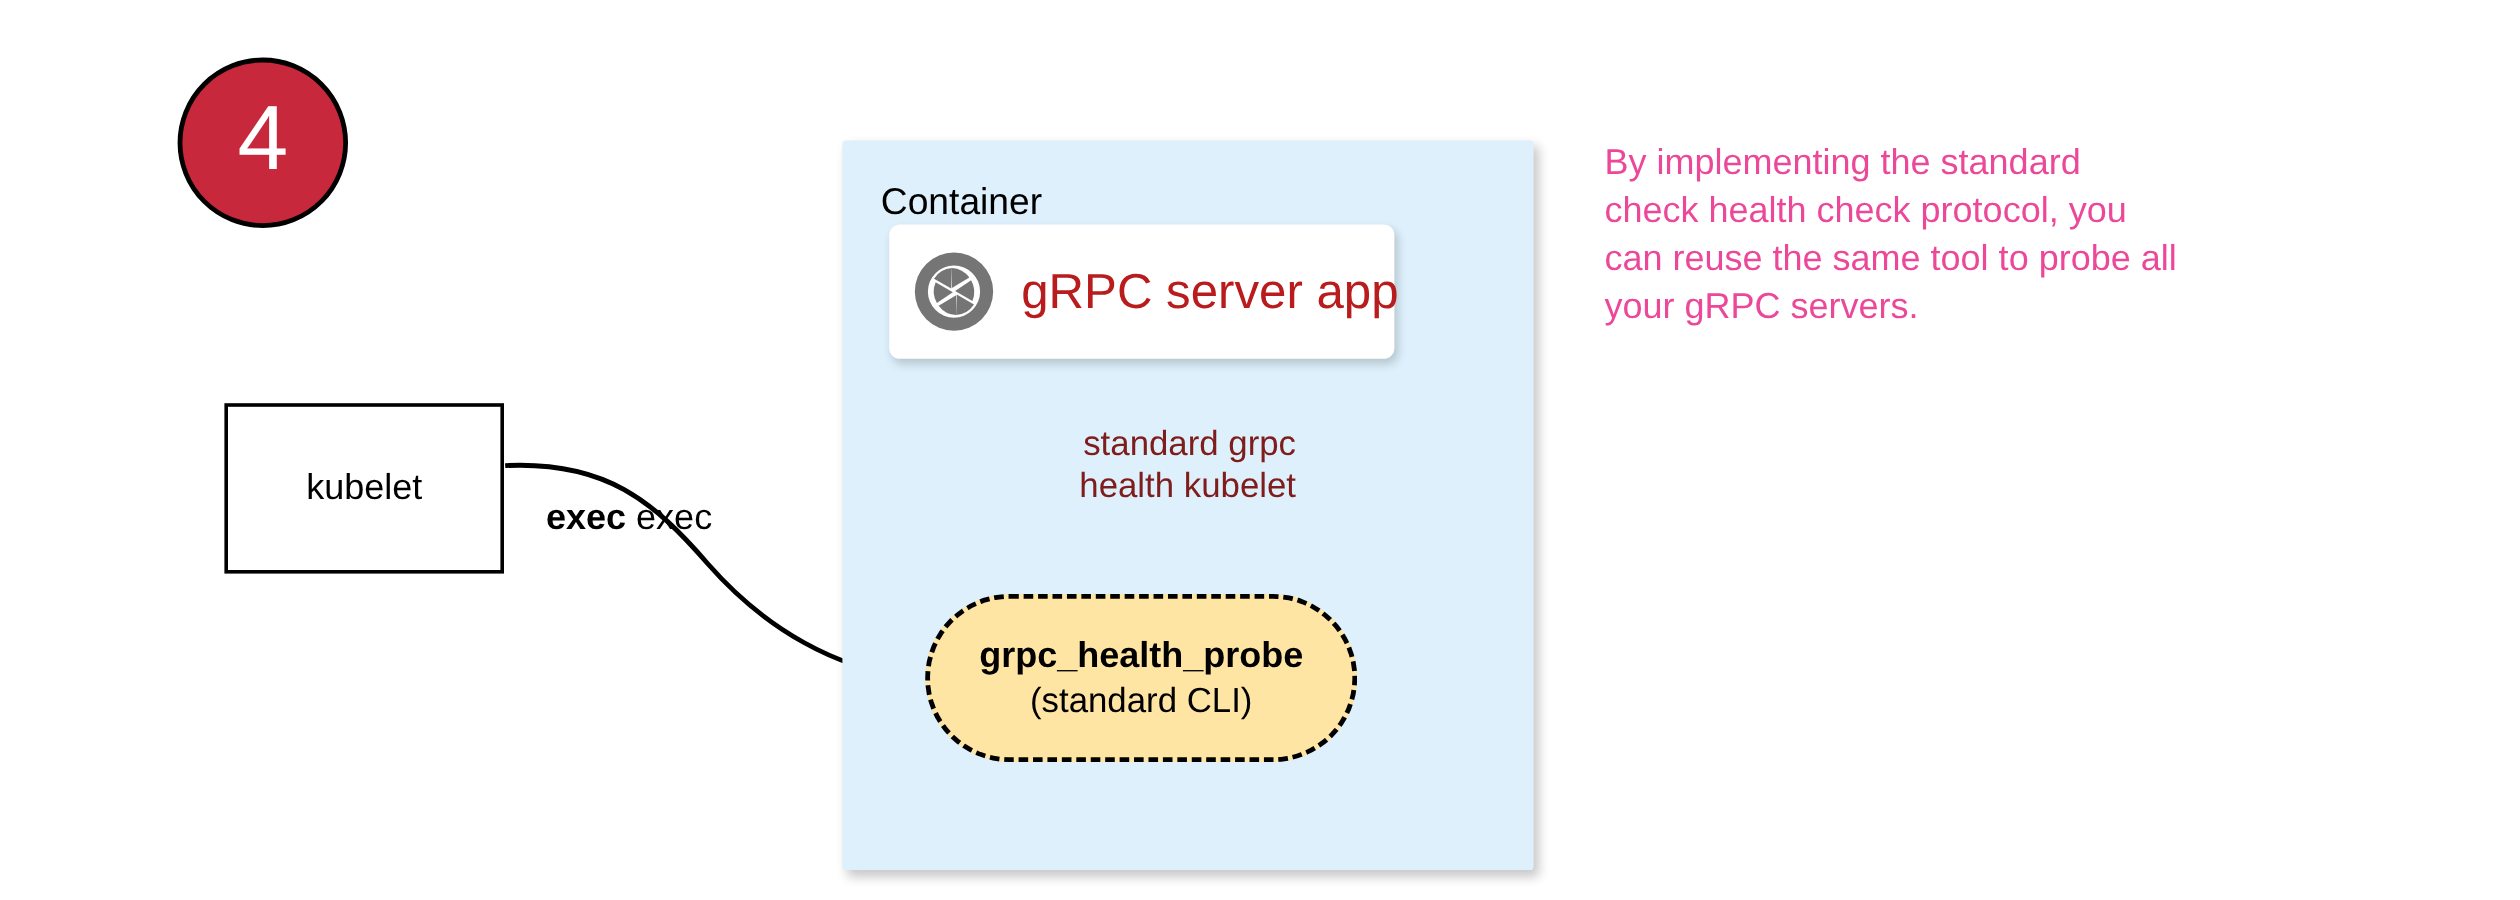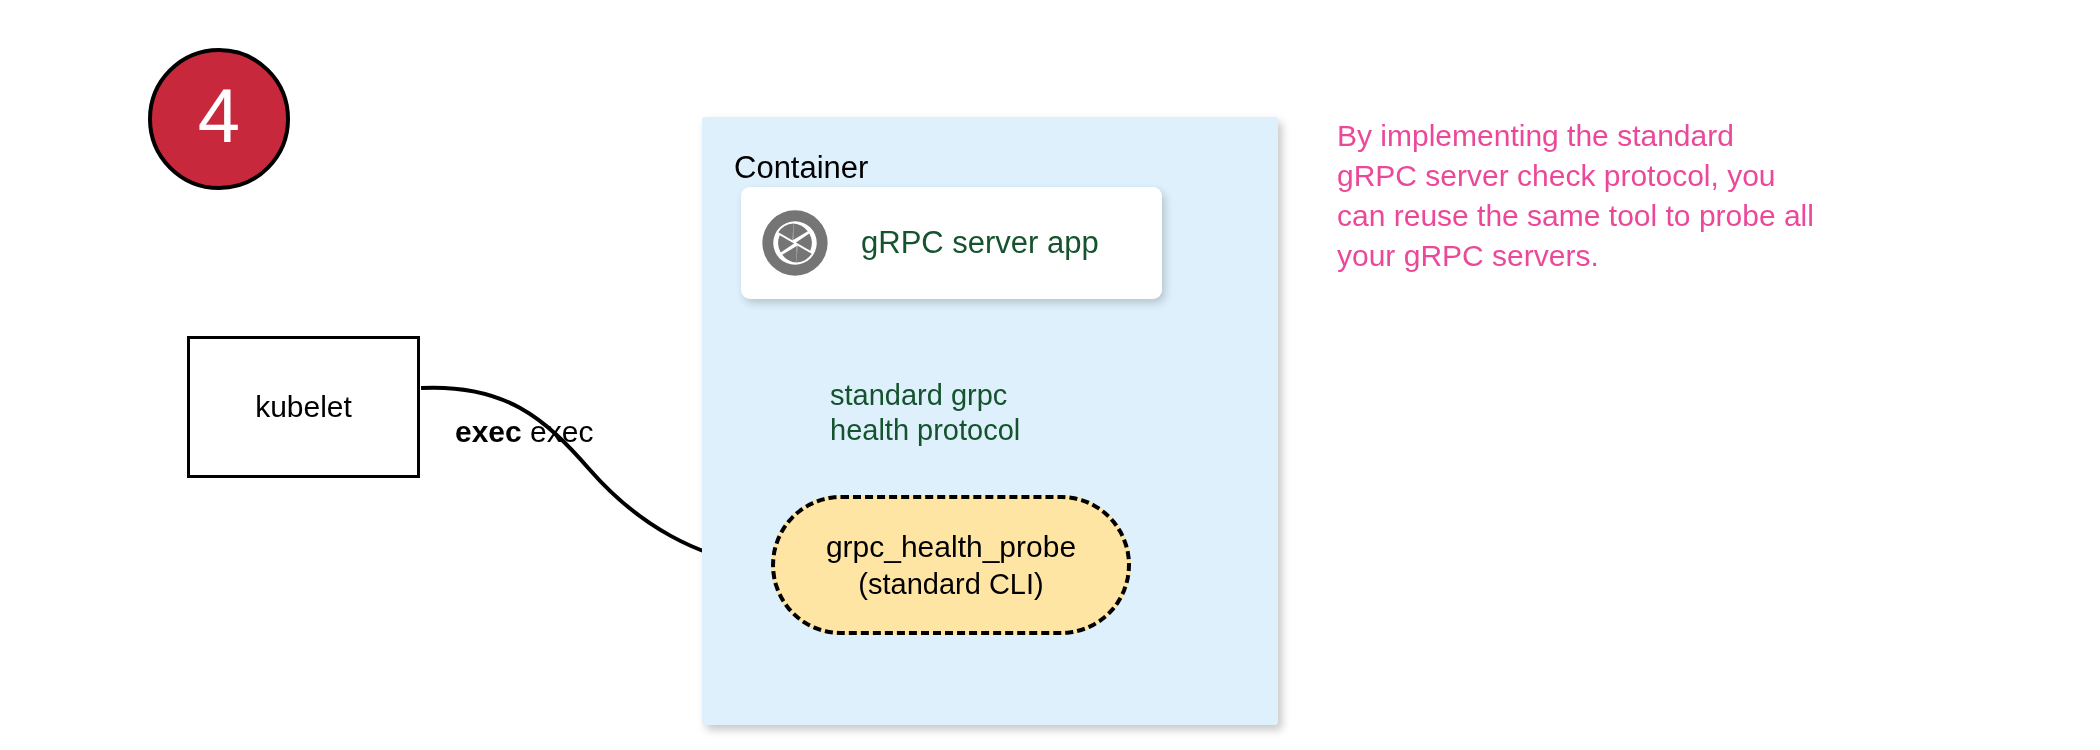--- a/index.html
+++ b/index.html
@@ -99,23 +99,23 @@
     padding-left: 20px;
     box-sizing: border-box;
   }
   .grpc-icon {
     width: 68px;
     height: 68px;
     flex: 0 0 68px;
     display: block;
   }
   .server-card-label {
-    font-size: 31px;
-    margin-left: 32px;
-    color: #14532d;
+    font-size: 41px;
+    margin-left: 22px;
+    color: #b91c1c;
     white-space: nowrap;
   }
 
   
   .probe-node {
     position: absolute;
     left: 771px;
     top: 495px;
     width: 360px;
     height: 140px;
@@ -123,44 +123,44 @@
     border: 4px dashed #000000;
     border-radius: 70px;
     box-sizing: border-box;
     display: flex;
     flex-direction: column;
     align-items: center;
     justify-content: center;
   }
   .probe-title {
     font-size: 30px;
-    font-weight: normal;
+    font-weight: bold;
     line-height: 1.12;
     color: #000000;
     white-space: nowrap;
   }
   .probe-subtitle {
     font-size: 29px;
     font-weight: 400;
     line-height: 1.12;
     color: #000000;
     white-space: nowrap;
     margin-top: 4px;
   }
 
   
   .protocol-label {
     position: absolute;
     left: 830px;
-    top: 378px;
+    top: 353px;
     width: 250px;
-    text-align: left;
+    text-align: right;
     font-size: 29px;
     line-height: 1.2;
-    color: #14532d;
+    color: #7f1d1d;
   }
   .exec-label {
     position: absolute;
     left: 455px;
     top: 415px;
     font-size: 30px;
     color: #000000;
     white-space: nowrap;
   }
   .exec-label b {
@@ -228,30 +228,30 @@
         <path d="M52.6 78.8 A29 29 0 0 0 74.5 65.9 L53.4 53.7 Z"></path>
         <path d="M71.0 36.0 A29 29 0 0 1 72.5 61.4 L51.4 49.2 Z"></path>
         <path d="M47.4 21.2 A29 29 0 0 1 68.8 32.8 L47.4 45.6 Z"></path>
       </g>
     </svg>
     <span class="server-card-label">gRPC server app</span>
   </div>
 
   <div class="protocol-label">
     <div>standard grpc</div>
-    <div>health protocol</div>
+    <div>health kubelet</div>
   </div>
 
   <div class="probe-node">
     <span class="probe-title">grpc_health_probe</span>
     <span class="probe-subtitle">(standard CLI)</span>
   </div>
 
   <div class="exec-label"><b>exec</b><span> exec</span></div>
 
   <div class="note-text">
     <div>By implementing the standard</div>
-    <div>gRPC server check protocol, you</div>
+    <div>check health check protocol, you</div>
     <div>can reuse the same tool to probe all</div>
     <div>your gRPC servers.</div>
   </div>
 
 </div>
 
 </body></html>

